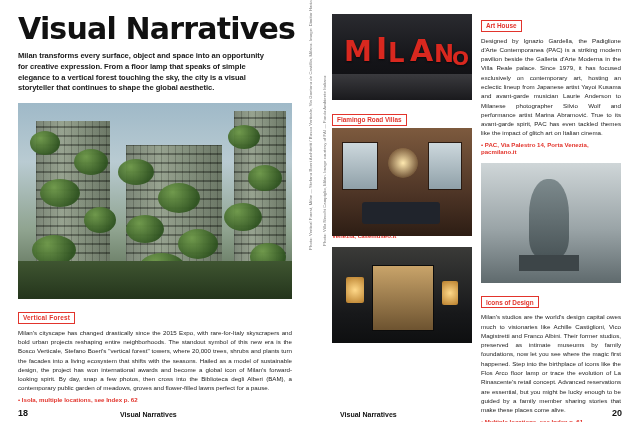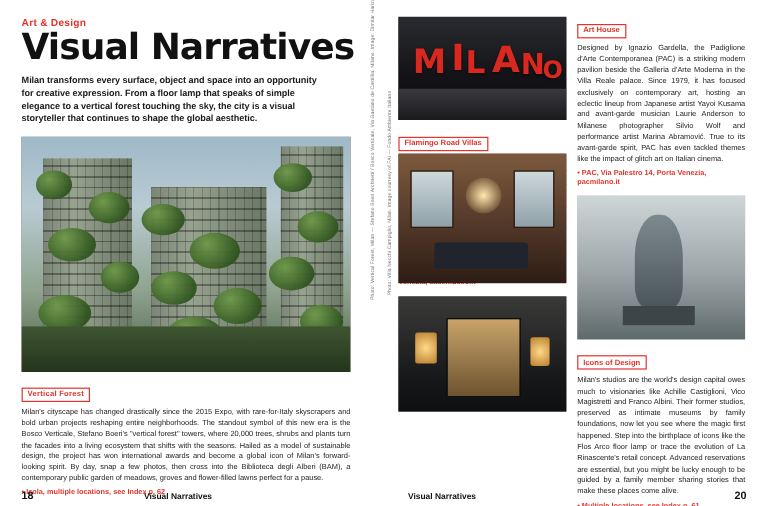--- a/index.html
+++ b/index.html
@@ -202,21 +202,20 @@
     background: rgba(0,0,0,0.045);
   }
 </style>
 </head>
 <body>
 
 <div class="spread">
 
   <div class="page page-left">
 
-    <div class="kicker">Art &amp; Design</div>
     <h1 class="headline">Visual Narratives</h1>
     <p class="standfirst">Milan transforms every surface, object and space into an opportunity for creative expression. From a floor lamp that speaks of simple elegance to a vertical forest touching the sky, the city is a visual storyteller that continues to shape the global aesthetic.</p>
 
     <div class="photo photo-main">
       <div class="vf-sky"></div>
       <div class="vf-tower" style="left:18px; top:18px; width:74px; height:178px;"></div>
       <div class="vf-tower" style="left:108px; top:42px; width:96px; height:154px;"></div>
       <div class="vf-tower" style="left:216px; top:8px; width:52px; height:188px;"></div>
 
       <div class="vf-foliage" style="left:12px;  top:28px;  width:30px; height:24px;"></div>

